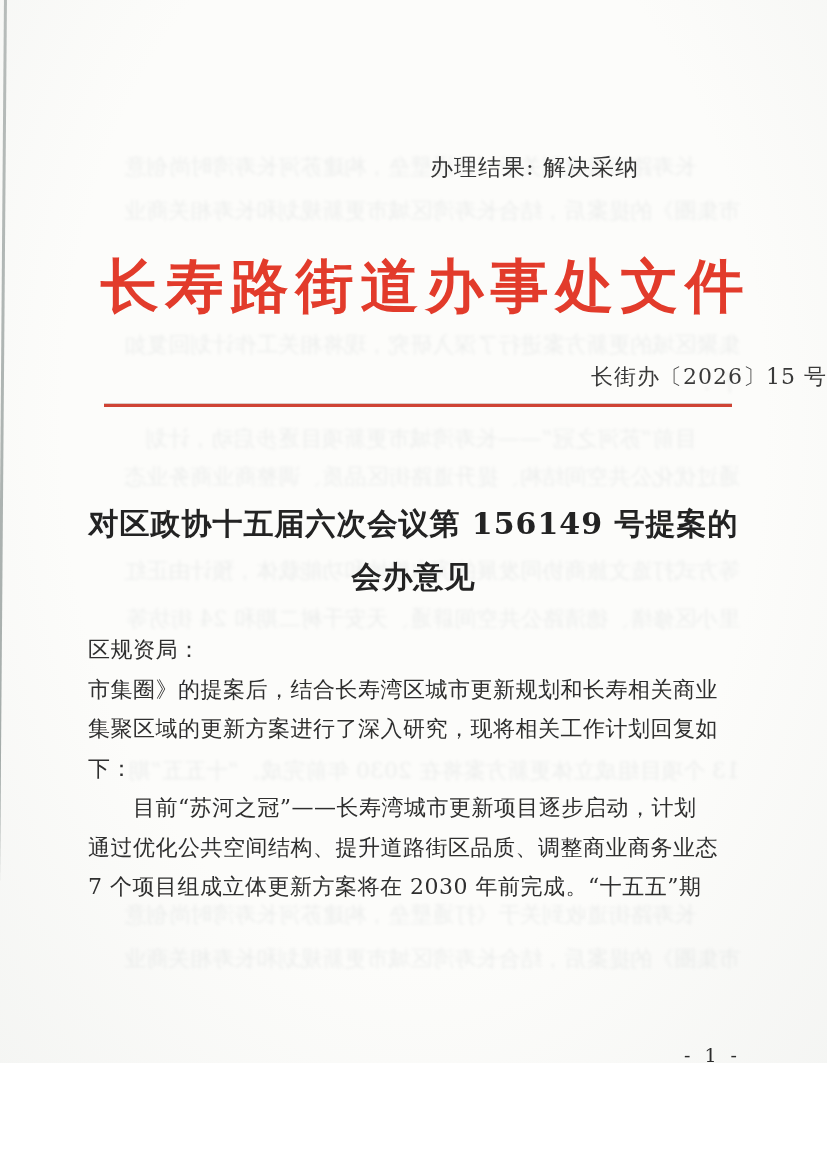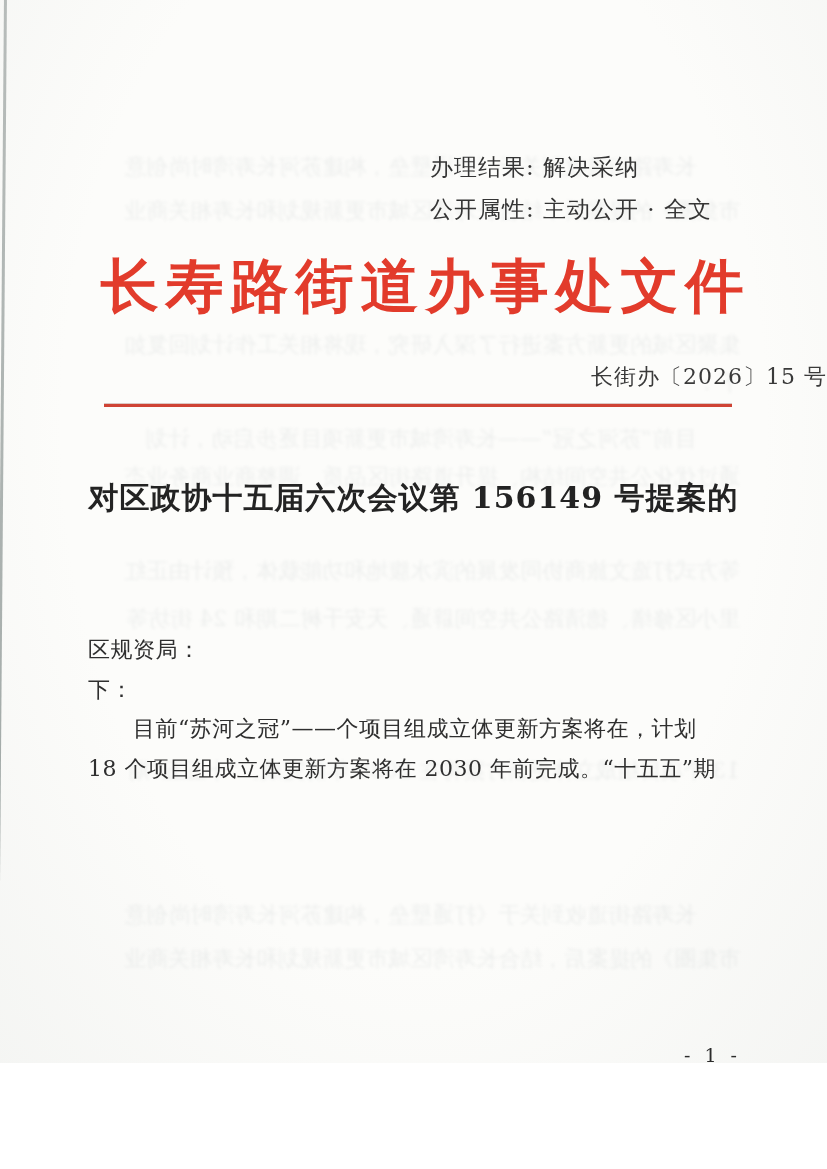--- a/index.html
+++ b/index.html
@@ -83,21 +83,21 @@
     left: 104px;
     top: 404px;
     width: 628px;
     height: 3px;
     background: #cf4334;
     box-shadow: 0 -1px 0 rgba(120,40,30,0.25);
   }
   .subject {
     position: absolute;
     left: 0;
-    top: 471px;
+    top: 497px;
     width: 827px;
     margin: 0;
     text-align: center;
     font-size: 30px;
     font-weight: bold;
     color: #232323;
     line-height: 53px;
     letter-spacing: 1px;
   }
   .subject .subject-line { display: block; }
@@ -140,39 +140,42 @@
       <div class="ghost" style="top: 556px;">等方式打造文旅商协同发展的滨水腹地和功能载体，预计由正红</div>
       <div class="ghost" style="top: 604px;">里小区修缮、德清路公共空间辟通、天安千树二期和 24 街坊等</div>
       <div class="ghost" style="top: 756px;">13 个项目组成立体更新方案将在 2030 年前完成。“十五五”期</div>
       <div class="ghost" style="top: 900px;">　　长寿路街道收到关于《打通壁垒，构建苏河长寿湾时尚创意</div>
       <div class="ghost" style="top: 944px;">市集圈》的提案后，结合长寿湾区城市更新规划和长寿相关商业</div>
       <div class="ghost" style="top: 1088px;">集聚区域的更新方案进行了深入研究，现将相关工作计划回复如</div>
     </div>
 
   <div class="meta">
     <div class="meta-line">办理结果: 解决采纳</div>
-    <div class="meta-line">公开属性: 主动公开 · 全文</div>
   </div>
 
   <h1 class="org-title">长寿路街道办事处文件</h1>
 
   <div class="doc-no">长街办〔2026〕15 号</div>
 
   <div class="red-rule"></div>
 
   <h2 class="subject">
     <span class="subject-line">对区政协十五届六次会议第 156149 号提案的</span>
+    <span class="subject-line">会办意见</span>
   </h2>
 
   <div class="body-text">
     <div class="line">区规资局：</div>
     <div>
+        <div class="line">市集圈》的提案后，结合长寿湾区城市更新规划和长寿相关商业</div>
+        <div class="line">集聚区域的更新方案进行了深入研究，现将相关工作计划回复如</div>
         <div class="line">下：</div>
       </div>
     <div>
-        <div class="line">　　目前“苏河之冠”——个项目组成立体更新方案将在，计划</div>
-        <div class="line">18 个项目组成立体更新方案将在 2030 年前完成。“十五五”期</div>
+        <div class="line">　　目前“苏河之冠”——长寿湾城市更新项目逐步启动，计划</div>
+        <div class="line">通过优化公共空间结构、提升道路街区品质、调整商业商务业态</div>
+        <div class="line">7 个项目组成立体更新方案将在 2030 年前完成。“十五五”期</div>
       </div>
   </div>
 
   <div class="page-num">- 1 -</div>
 
 </div>
 
 </body></html>

